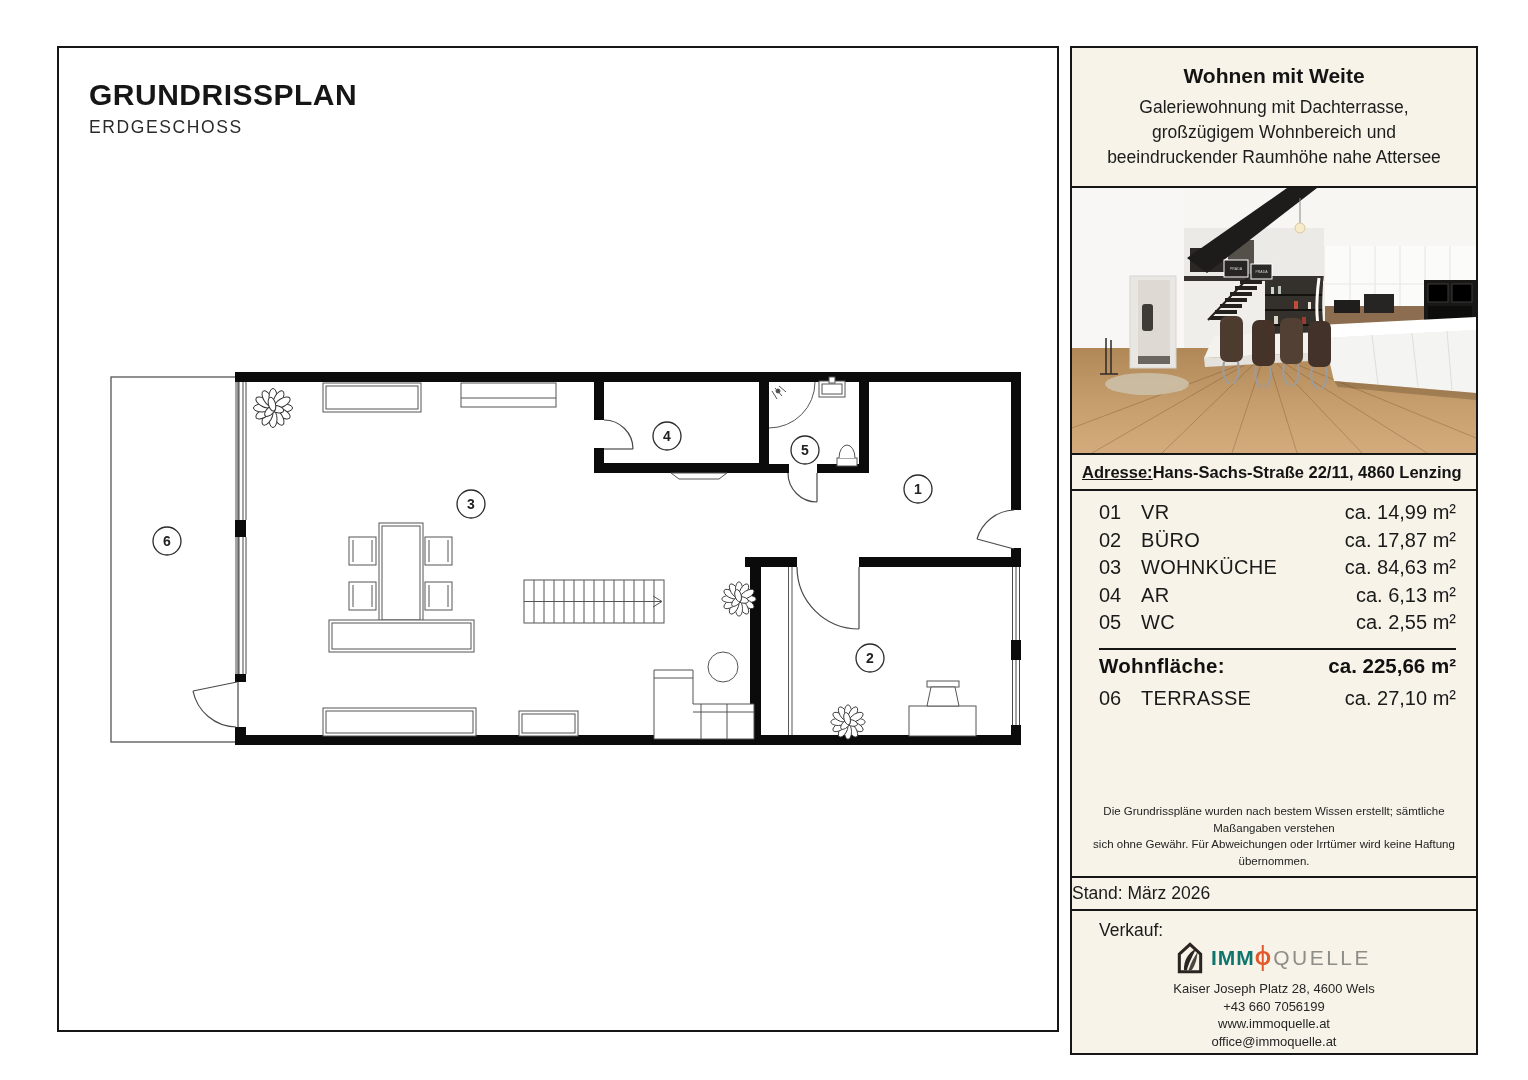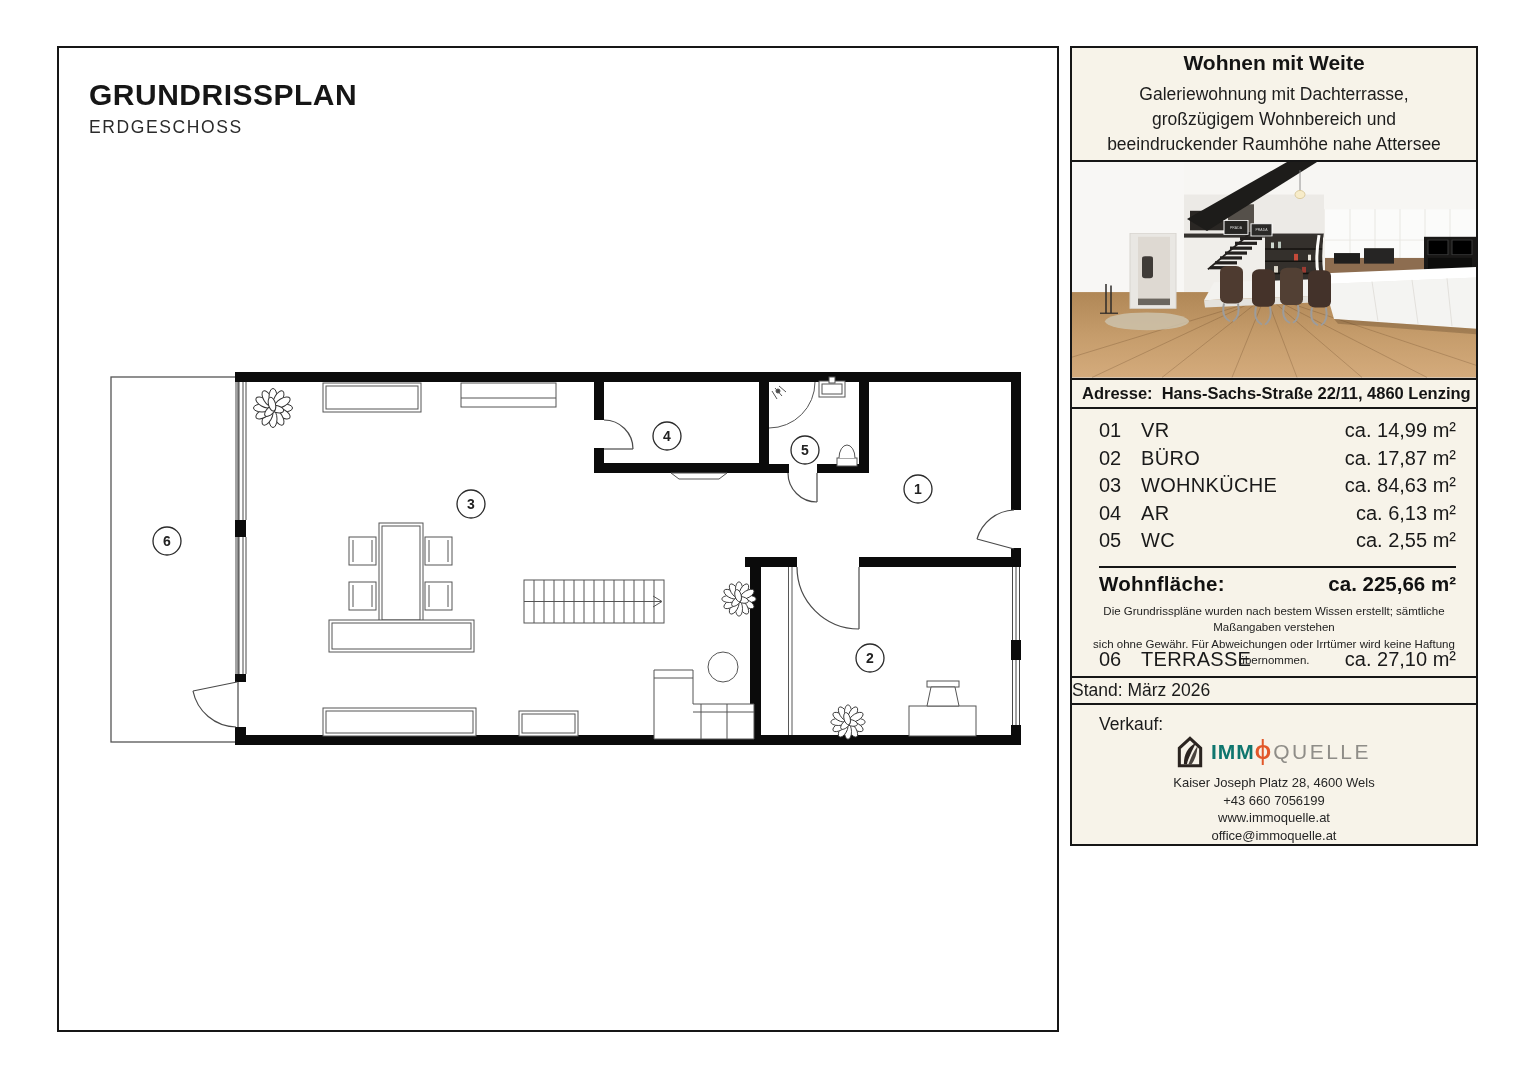--- a/index.html
+++ b/index.html
@@ -12,41 +12,41 @@
     position:absolute;left:57px;top:46px;width:1002px;height:986px;
     border:2px solid #161616;box-sizing:border-box;background:#fff;
   }
   .plan-title{position:absolute;left:30px;top:30px;z-index:2;}
   .plan-title .t{font-size:30px;font-weight:bold;letter-spacing:0.5px;color:#161616;}
   .plan-title .s{margin-top:5px;font-size:17.5px;letter-spacing:1.6px;color:#2b2b2b;}
   .plan-svg{position:absolute;left:0;top:0;width:998px;height:982px;}
 
   
   .info-panel{
-    position:absolute;left:1070px;top:46px;width:408px;height:800px;
+    position:absolute;left:1070px;top:46px;width:408px;height:1009px;
     background:#f7f3e9;border:2px solid #161616;box-sizing:border-box;
     display:flex;flex-direction:column;
   }
   .ip-header{height:140px;border-bottom:2px solid #161616;display:flex;flex-direction:column;
     justify-content:center;align-items:center;text-align:center;box-sizing:border-box;}
   .ip-header .t{font-size:21px;font-weight:bold;margin-bottom:7px;color:#141414;}
   .ip-header .s{font-size:17.5px;line-height:25px;color:#1c1c1c;}
   .ip-photo{height:267px;border-bottom:2px solid #161616;position:relative;overflow:hidden;box-sizing:border-box;background:#ddd;}
   .ip-photo svg{display:block;width:100%;height:100%;}
   .ip-address{height:36px;border-bottom:2px solid #161616;display:flex;align-items:center;
     padding:0 10px;font-size:16.5px;font-weight:bold;box-sizing:border-box;color:#141414;white-space:nowrap;}
-  .ip-address .lbl{margin-right:9px;}
+  .ip-address .lbl{text-decoration:underline;}
   .ip-main{flex:1;position:relative;padding-top:10px;box-sizing:border-box;}
   .room-row{display:flex;align-items:baseline;padding:0 20px 0 27px;font-size:20px;height:27.5px;color:#1a1a1a;}
   .room-no{width:42px;}
   .room-name{flex:1;letter-spacing:0.3px;}
   .total-divider{border-top:2px solid #161616;margin:9px 20px 0 27px;}
   .total-row{display:flex;align-items:center;padding:0 20px 0 27px;font-size:20.5px;font-weight:bold;height:32px;color:#111;}
   .total-row .room-name{flex:1;}
-  .outdoor-row{display:flex;align-items:flex-start;padding:0 20px 0 27px;font-size:20px;height:28px;color:#1a1a1a;margin-top:48px;}
+  .outdoor-row{display:flex;align-items:flex-end;padding:0 20px 0 27px;font-size:20px;height:28px;color:#1a1a1a;}
   .disclaimer{position:absolute;bottom:7px;left:0;right:0;text-align:center;
     font-size:11.5px;line-height:16.5px;color:#1d1d1d;}
   .ip-stand{height:35px;border-top:2px solid #161616;border-bottom:2px solid #161616;
     display:flex;align-items:center;font-size:17.5px;box-sizing:border-box;color:#1a1a1a;}
   .ip-verkauf{height:142px;position:relative;padding-top:9px;box-sizing:border-box;}
   .verkauf-label{padding-left:27px;font-size:17.5px;color:#1a1a1a;}
   .brand-row{display:flex;align-items:center;justify-content:center;margin-top:1px;gap:8px;}
   .brand-text{font-size:21px;display:flex;align-items:baseline;}
   .brand-immo{font-weight:bold;color:#0f766e;letter-spacing:1px;}
   .brand-o{font-weight:bold;color:#e2582a;position:relative;display:inline-block;}

